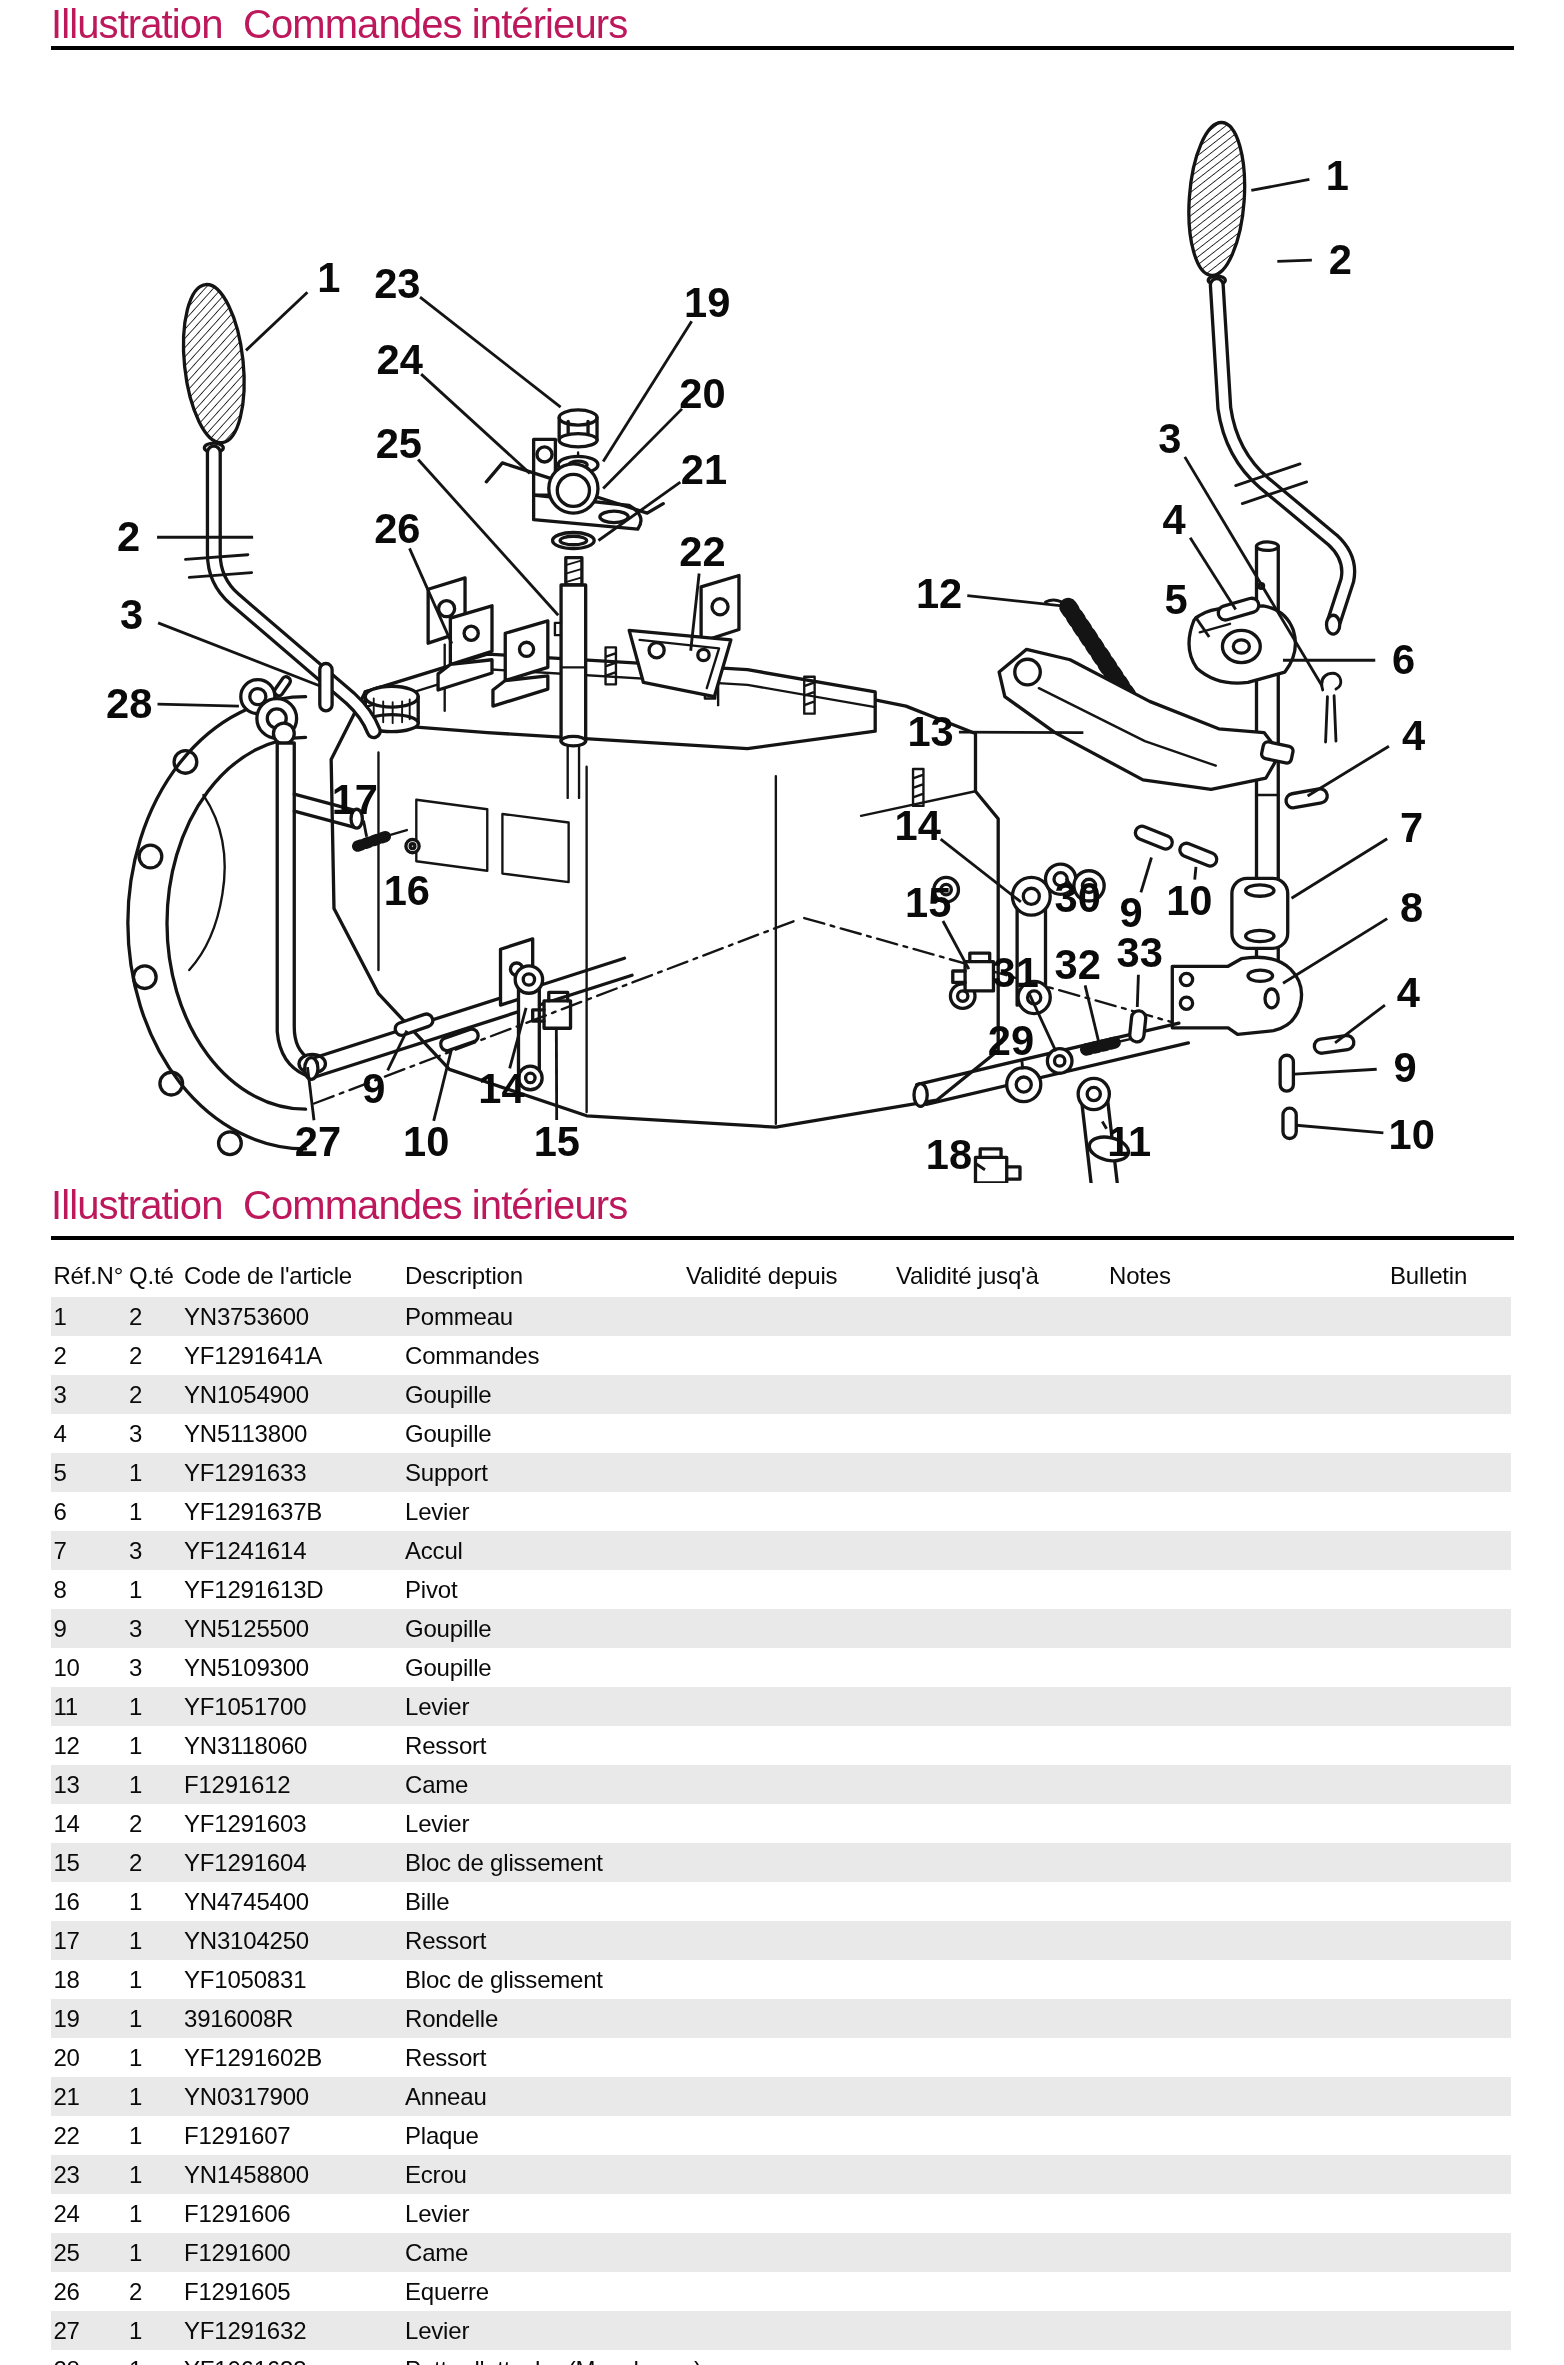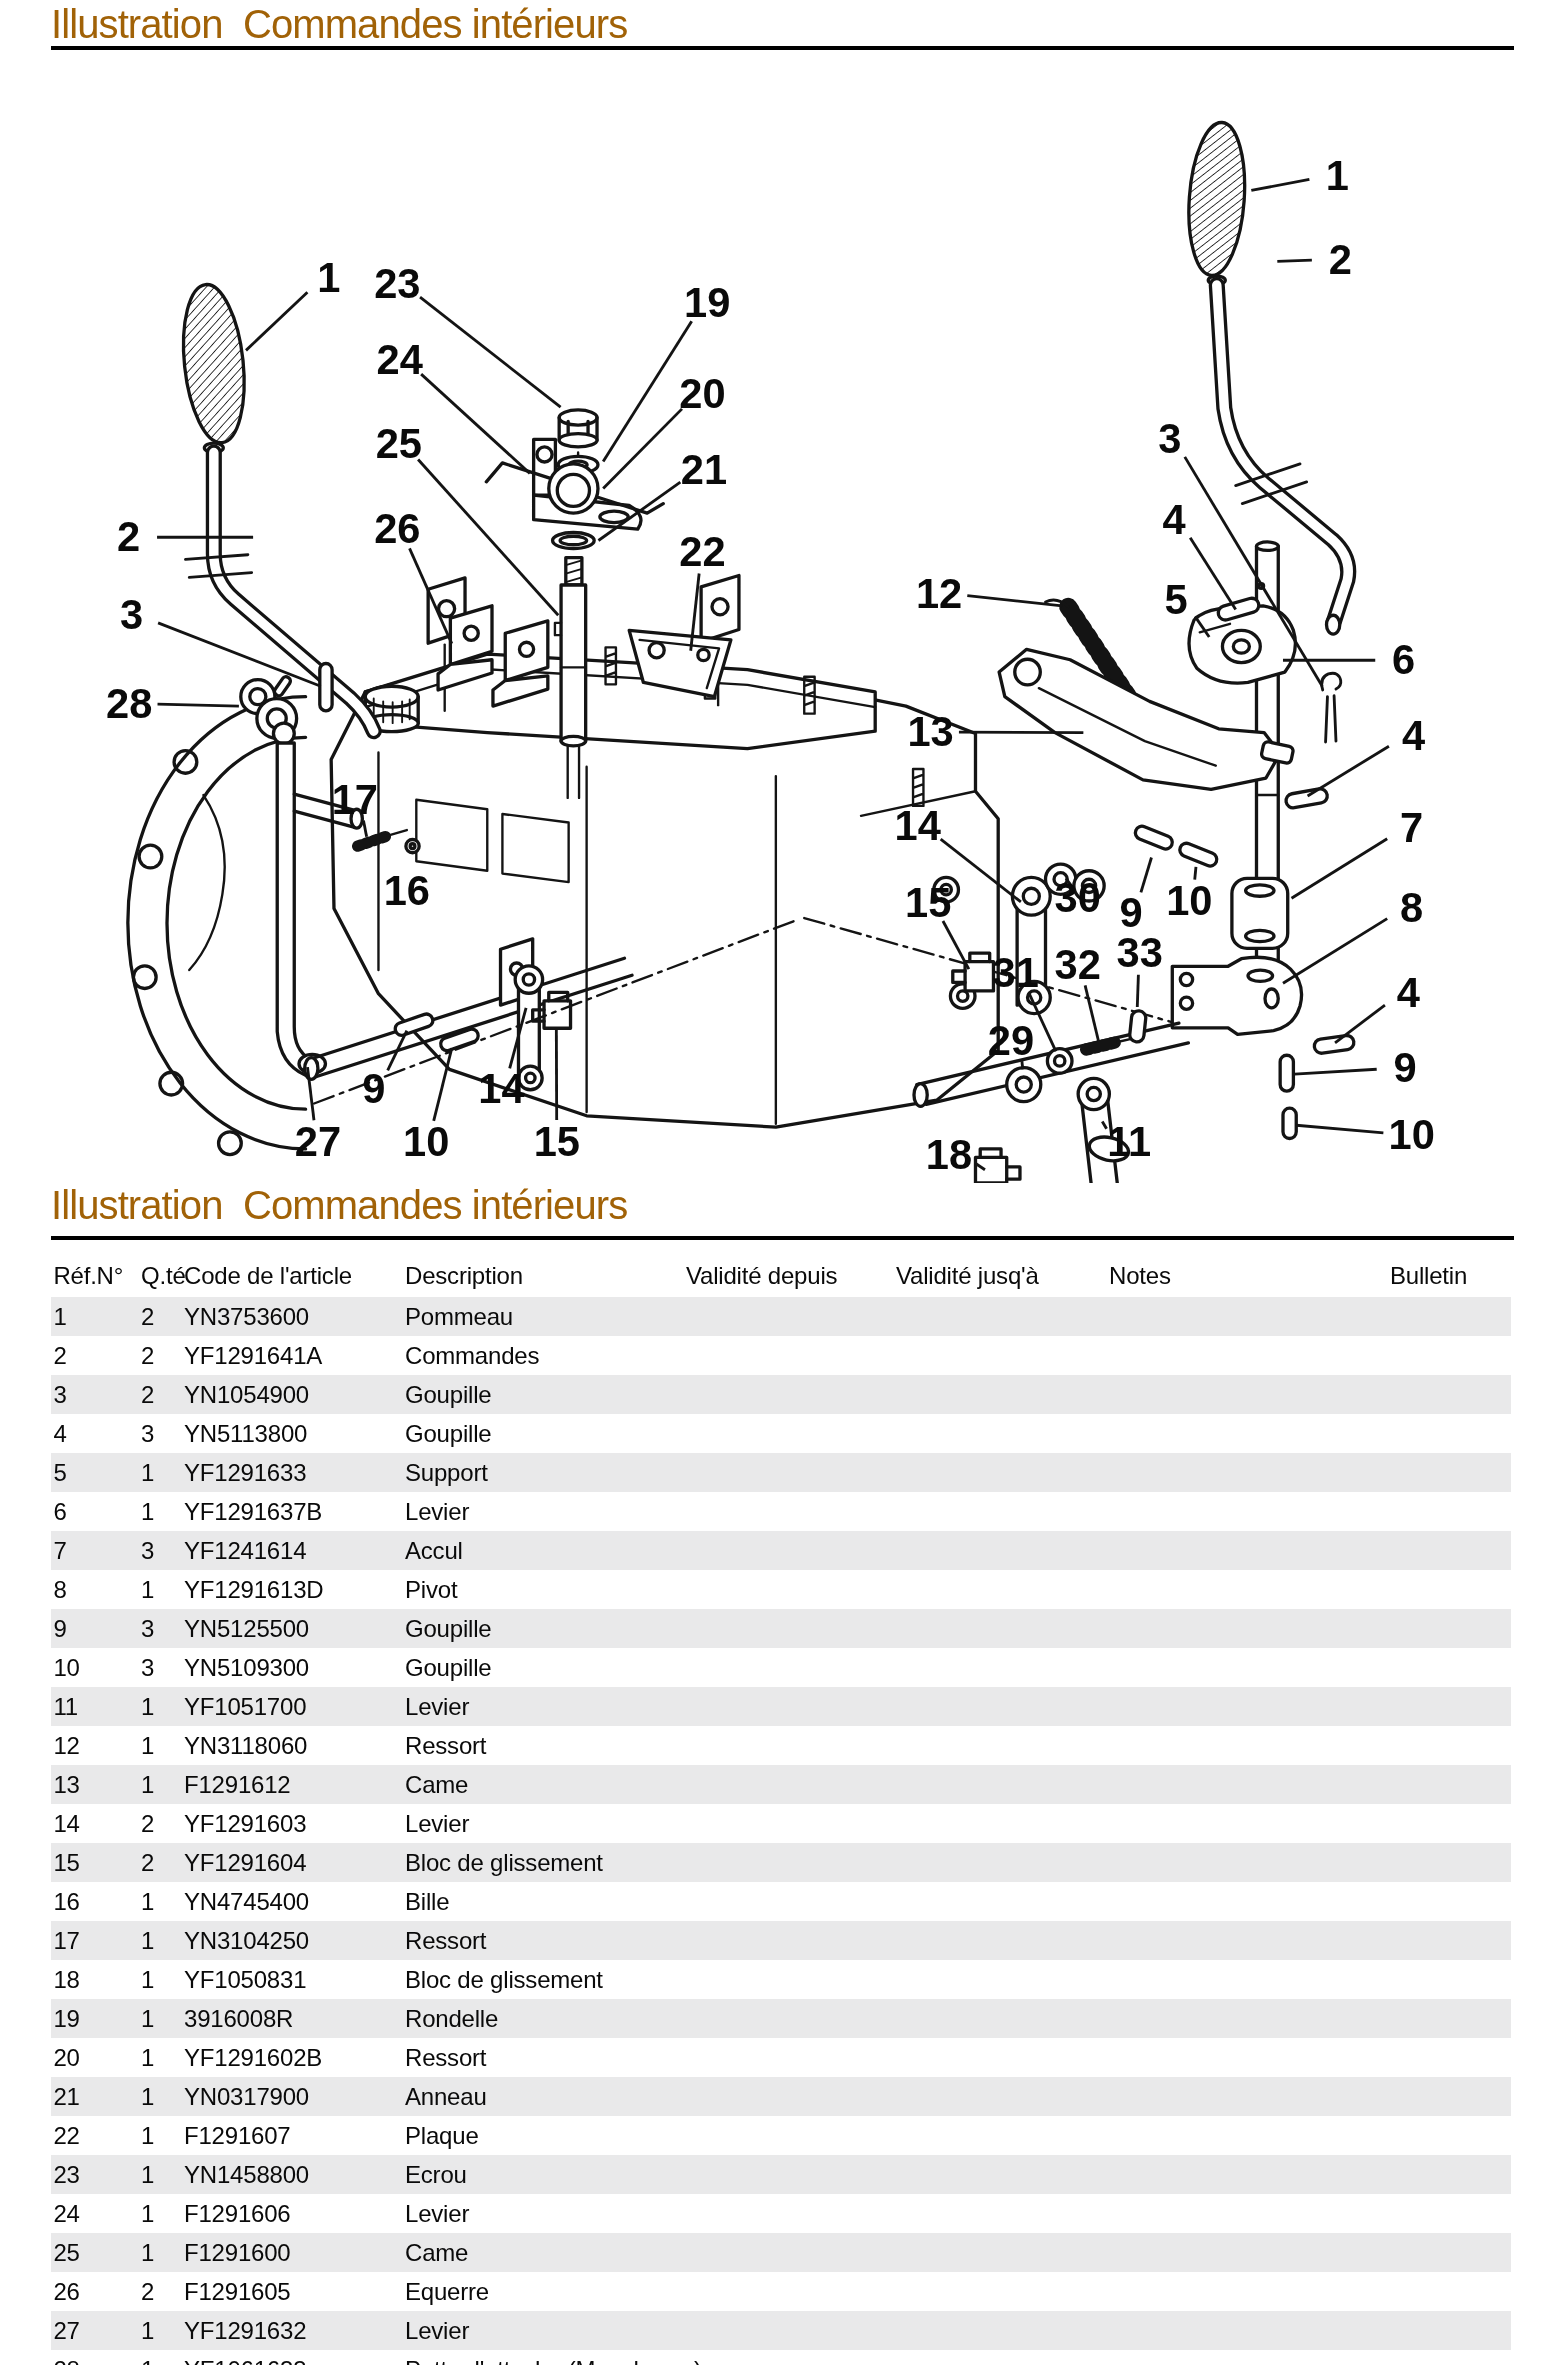--- a/index.html
+++ b/index.html
@@ -1,28 +1,28 @@
 <!DOCTYPE html>
 <html style="font-size:7.6px"><head>
 <meta charset="utf-8">
 <style>
   html,body{margin:0;padding:0;background:#fff;}
   .page{position:relative;width:1564px;height:2621px;background:#ffffff;overflow:hidden;
         font-family:"Liberation Sans",sans-serif;color:#0a0a0a;}
   .title{position:absolute;left:51px;font-size:40px;line-height:44px;font-weight:400;
-         letter-spacing:-0.9px;white-space:pre;color:#a16207;}
+         letter-spacing:-0.9px;white-space:pre;color:#be185d;}
   .rule{position:absolute;left:51px;width:1463px;height:4.3px;background:#000;}
   
   .thead{position:absolute;left:51px;top:1255px;width:1460px;height:42px;font-size:24px;}
   .thead span, .cell{position:absolute;top:50%;transform:translateY(-50%);white-space:pre;
                      letter-spacing:-0.2px;}
   #rows{position:absolute;left:51px;top:1297px;width:1460px;}
   .row{position:relative;height:39px;font-size:24px;}
   .row.odd{background:#e9e9ea;}
-  .c-ref{left:2.4px;} .c-qty{left:78px;margin-left:12px;} .c-code{left:133px;} .c-desc{left:314px;margin-left:40px;}
+  .c-ref{left:2.4px;} .c-qty{left:78px;} .c-code{left:133px;} .c-desc{left:314px;margin-left:40px;}
   .c-vfrom{left:635px;} .c-vto{left:845px;} .c-notes{left:1058px;} .c-bull{left:1315px;margin-left:24px;}
   svg text{font-family:"Liberation Sans",sans-serif;}
 </style>
 </head>
 <body>
 
 <div class="page">
 
   <div class="title" style="top:1.9px;">Illustration  Commandes intérieurs</div>
   <div class="rule" style="top:46px;"></div>

